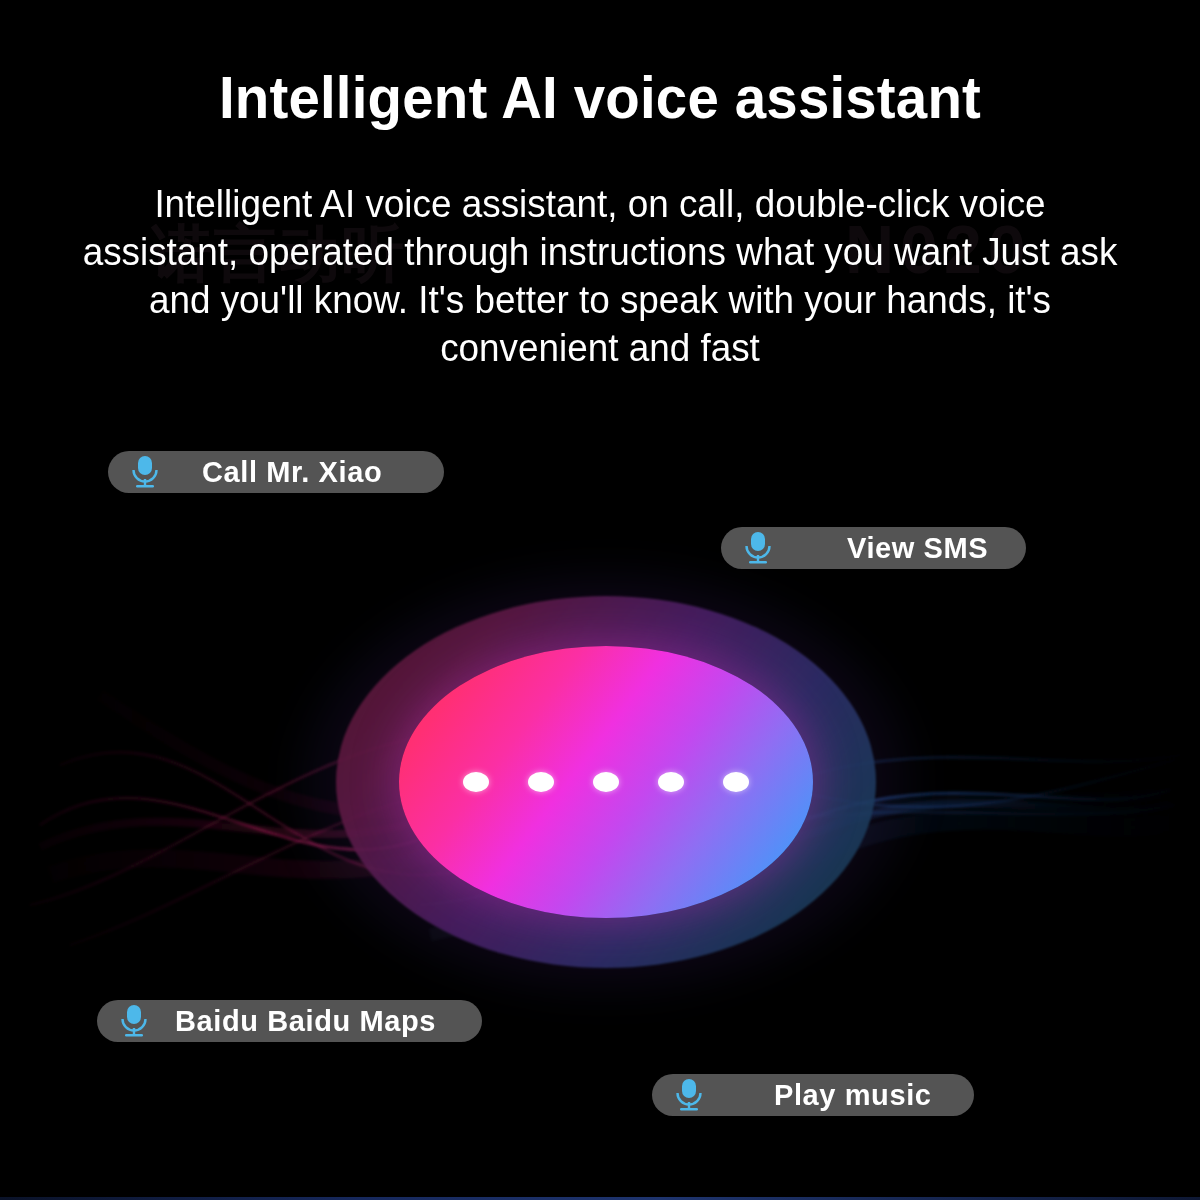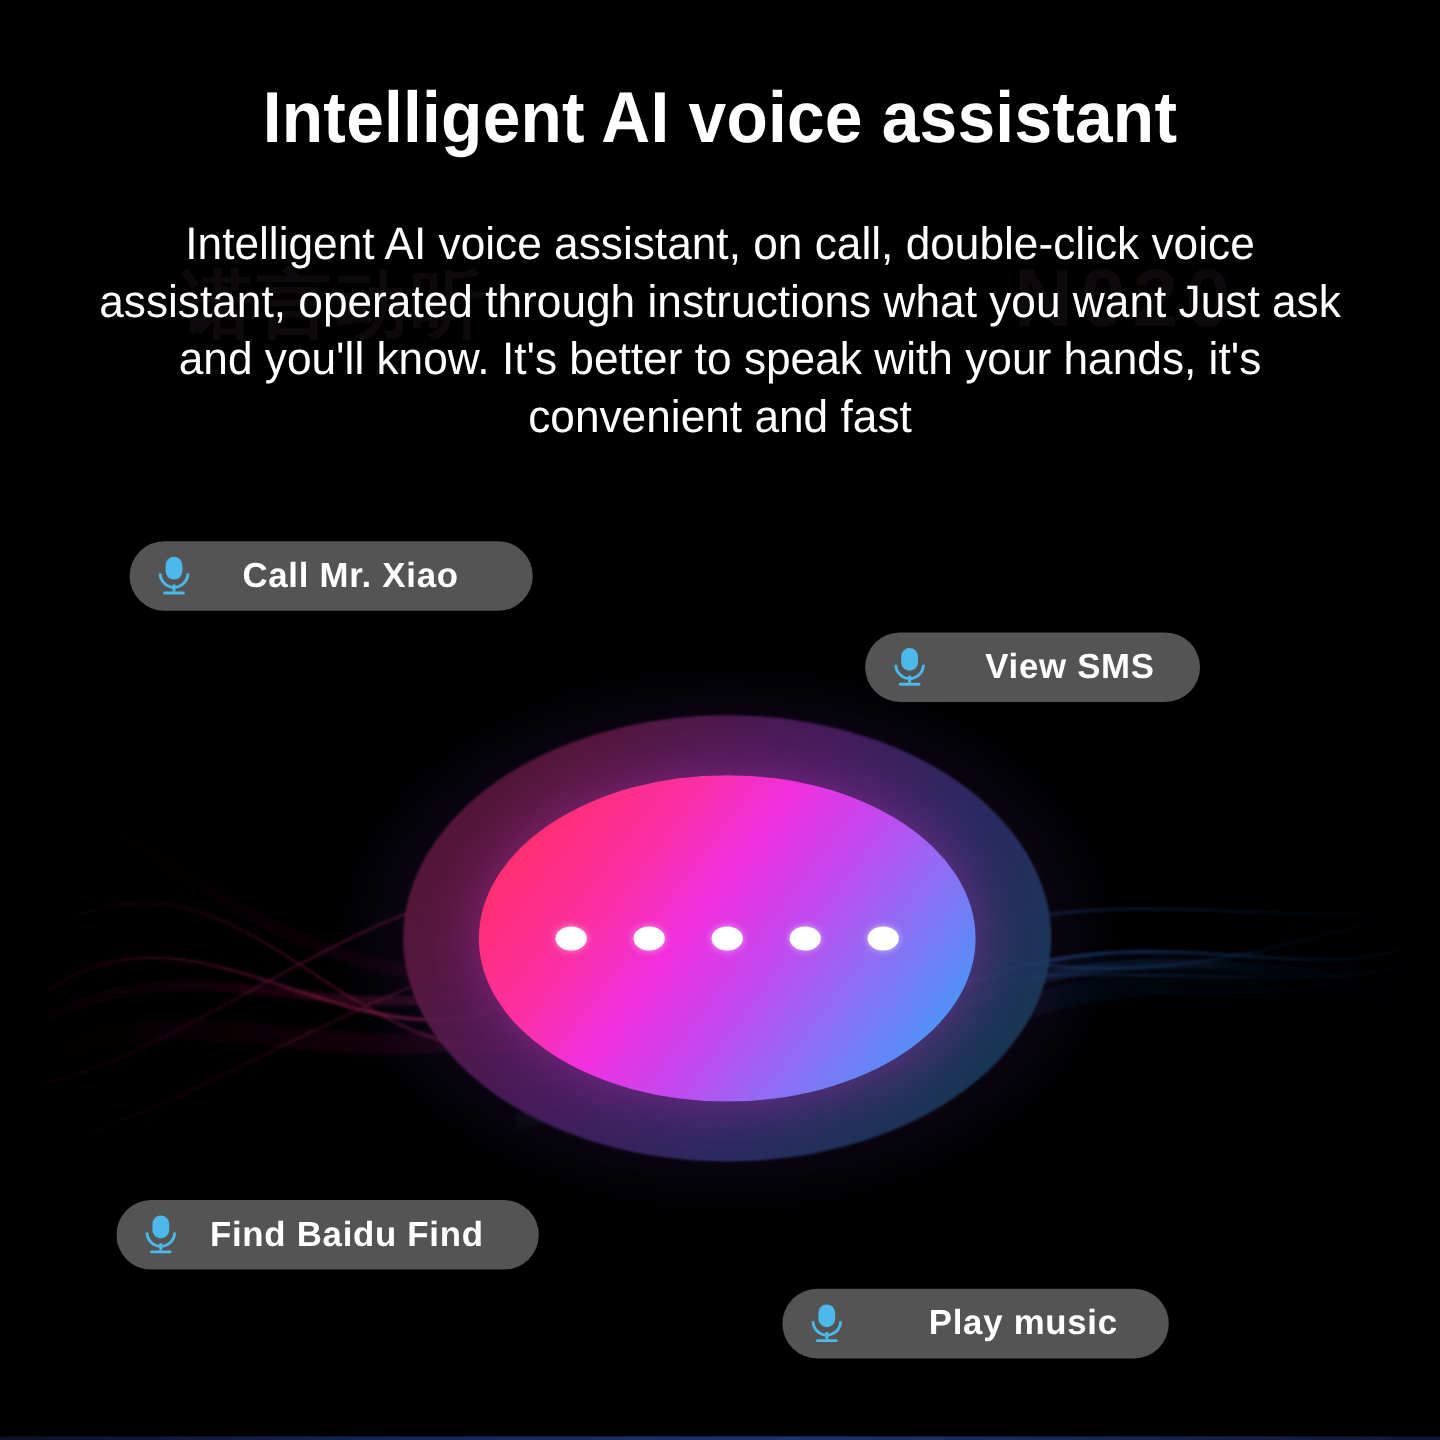--- a/index.html
+++ b/index.html
@@ -140,21 +140,21 @@
     border-radius: 50%;
     background: #ffffff;
     box-shadow: 0 0 6px rgba(255,255,255,0.55);
   }
 
   
   .pill {
     position: absolute;
     display: flex;
     align-items: center;
-    height: 58px;
+    height: 42px;
     border-radius: 29px;
     background: rgba(255,255,255,0.33);
     padding: 0 34px 0 22px;
     box-sizing: border-box;
   }
   .pill-label {
     color: #ffffff;
     font-family: "Liberation Sans", sans-serif;
     font-weight: 700;
     font-size: 29px;
@@ -163,21 +163,21 @@
   }
   .mic-icon {
     width: 30px;
     height: 34px;
     flex: 0 0 30px;
     display: block;
   }
   #pill-0 { left: 108px;  top: 451px; padding-right: 62px; }
   #pill-0 .pill-label { margin-left: 42px; }
   #pill-1 { left: 721px;  top: 527px; padding-right: 38px; }
-  #pill-1 .pill-label { margin-left: 48px; }
+  #pill-1 .pill-label { margin-left: 74px; }
   #pill-2 { left: 97px;   top: 1000px; padding-right: 46px; }
   #pill-2 .pill-label { margin-left: 26px; }
   #pill-3 { left: 652px;  top: 1074px; padding-right: 42px; }
   #pill-3 .pill-label { margin-left: 70px; }
 
   
   #bottom-edge {
     position: absolute;
     left: 0;
     bottom: 0;
@@ -274,21 +274,21 @@
     <span class="pill-label">View SMS</span>
   </div>
 
   <div class="pill" id="pill-2">
     <svg class="mic-icon" viewBox="0 0 30 34">
       <rect x="8" y="1" width="14" height="19" rx="7" fill="#4db8ea"></rect>
       <path d="M3.5,15 a11.5,11.5 0 0 0 23,0" fill="none" stroke="#4db8ea" stroke-width="2.4"></path>
       <rect x="13.8" y="24" width="2.4" height="6" fill="#4db8ea"></rect>
       <rect x="6" y="30" width="18" height="2.4" rx="1.2" fill="#4db8ea"></rect>
     </svg>
-    <span class="pill-label">Find Baidu Find</span>
+    <span class="pill-label">Baidu Baidu Maps</span>
   </div>
 
   <div class="pill" id="pill-3">
     <svg class="mic-icon" viewBox="0 0 30 34">
       <rect x="8" y="1" width="14" height="19" rx="7" fill="#4db8ea"></rect>
       <path d="M3.5,15 a11.5,11.5 0 0 0 23,0" fill="none" stroke="#4db8ea" stroke-width="2.4"></path>
       <rect x="13.8" y="24" width="2.4" height="6" fill="#4db8ea"></rect>
       <rect x="6" y="30" width="18" height="2.4" rx="1.2" fill="#4db8ea"></rect>
     </svg>
     <span class="pill-label">Play music</span>

